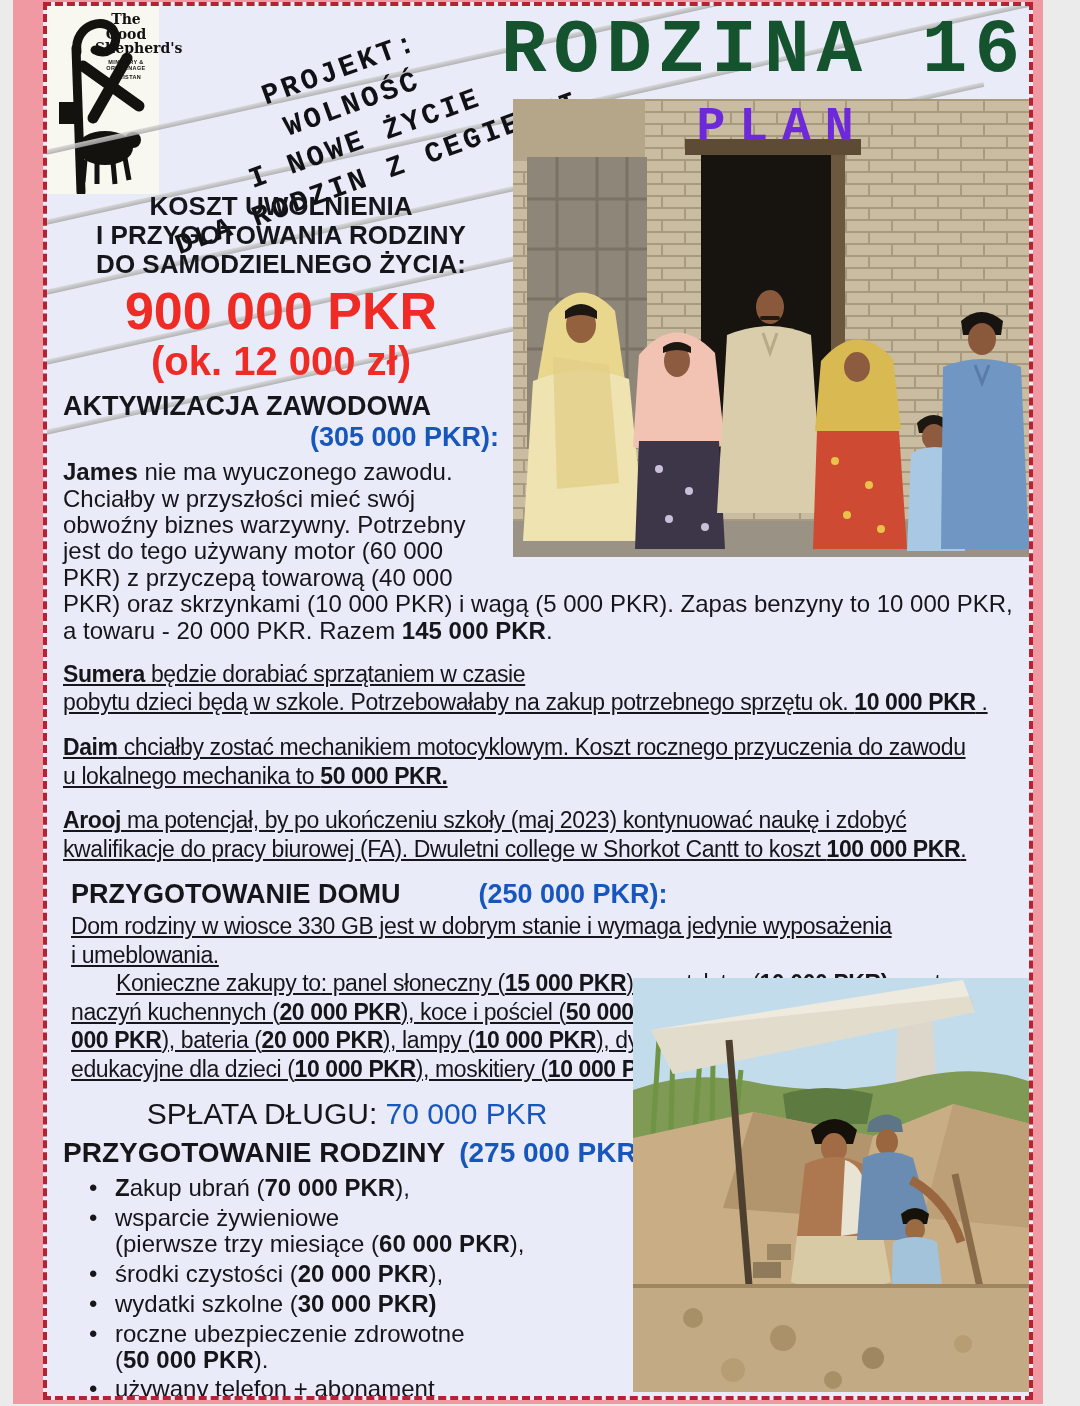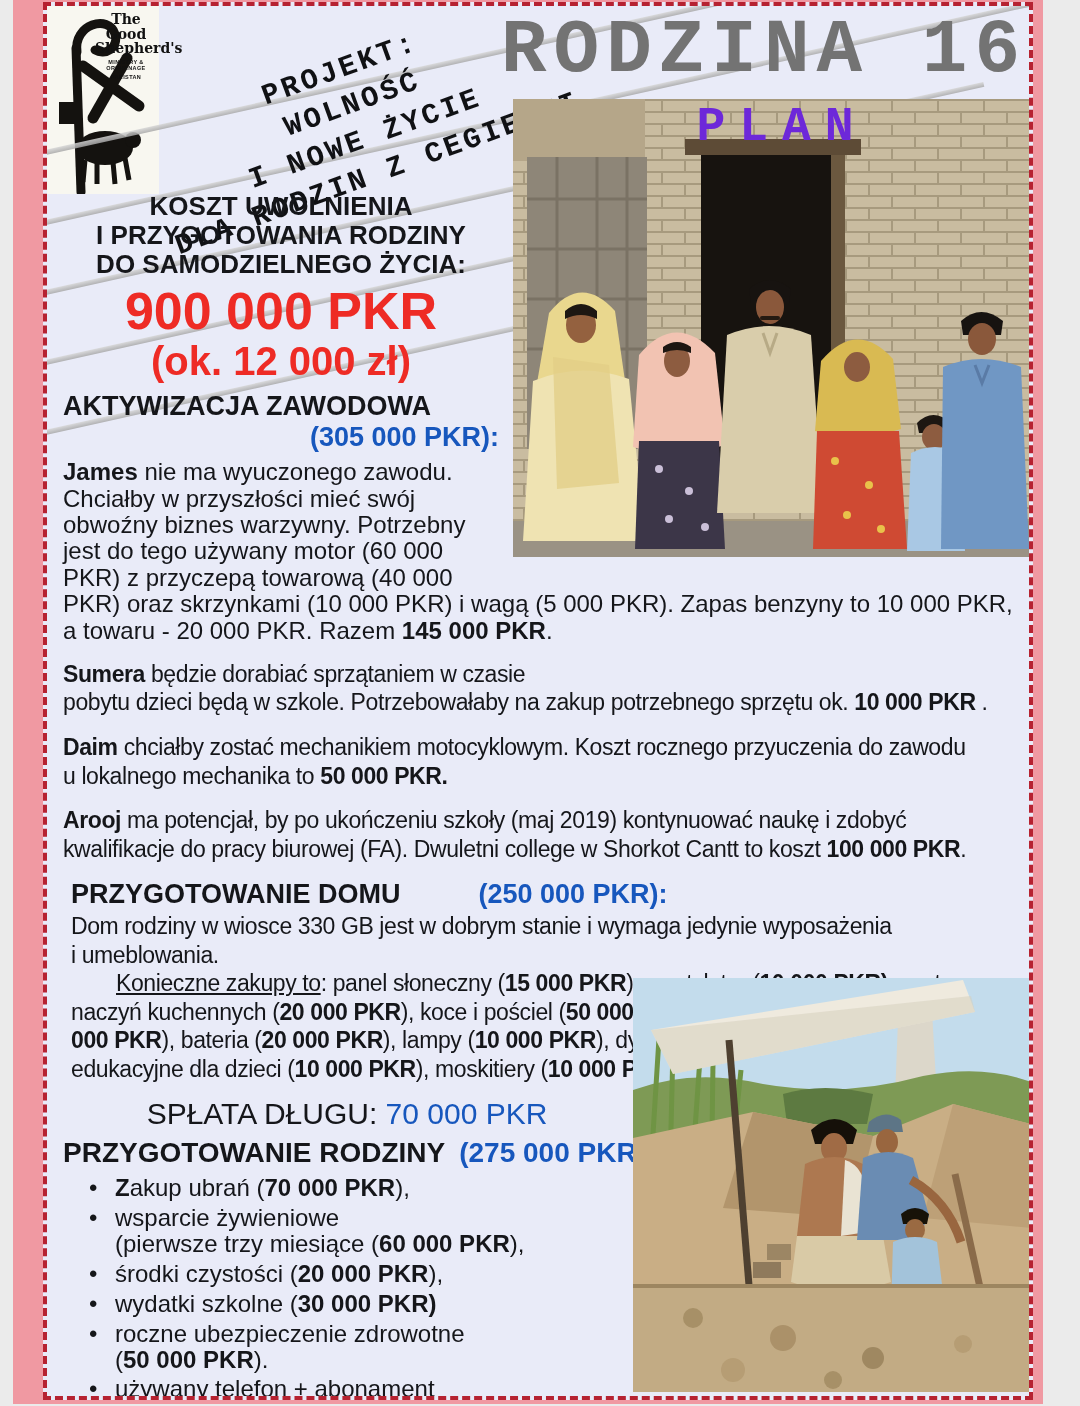--- a/index.html
+++ b/index.html
@@ -7,36 +7,36 @@
   .pink-sheet{position:absolute;left:13px;top:0;width:1030px;height:1404px;background:#f099a2;}
   .page{position:absolute;left:43px;top:2px;width:990px;height:1398px;background:#e9ebf8;
         border:4px dashed #b62231;box-sizing:border-box;overflow:hidden;}
   
   .logo-box{position:absolute;left:0;top:0;width:112px;height:188px;background:#f8f7f0;z-index:1;}
   .stripe{position:absolute;left:-20px;width:1060px;height:5px;z-index:2;
           background:linear-gradient(180deg,#d6d6d6,#a8a8a8);transform:rotate(-12.5deg);transform-origin:left center;opacity:.85;}
   .diag{position:absolute;left:62px;top:42px;width:500px;z-index:3;transform:rotate(-20deg);transform-origin:50% 50%;
         font-family:"Liberation Mono",monospace;font-weight:700;font-size:29px;letter-spacing:3px;text-align:center;line-height:1.28;color:#101114;}
   .title{position:absolute;top:2px;right:2px;z-index:3;font-family:"Liberation Mono",monospace;font-weight:700;
-         font-size:76px;letter-spacing:7px;color:#737373;white-space:nowrap;}
+         font-size:76px;letter-spacing:7px;color:#14532d;white-space:nowrap;}
   .plan{position:absolute;left:500px;top:94px;width:470px;z-index:6;text-align:center;
         font-family:"Liberation Mono",monospace;font-weight:700;font-size:48px;letter-spacing:14px;color:#6d28d9;}
   
   .header-spacer{height:184px;}
   .content{position:relative;z-index:4;padding:0 14px 0 16px;}
   .photo1{float:right;width:516px;height:458px;margin:-93px -14px 8px 14px;display:block;}
   .photo2{position:absolute;left:586px;top:972px;width:398px;height:414px;z-index:4;display:block;}
   .h-koszt{font-weight:700;font-size:26px;line-height:1.12;text-align:center;white-space:pre-line;margin-top:2px;}
   .amount-main{font-weight:700;font-size:52px;line-height:1.08;text-align:center;color:#ee2b25;margin-top:4px;}
   .amount-sub{font-weight:700;font-size:40px;line-height:1.1;text-align:center;color:#ee2b25;}
   .h-akt{font-weight:700;font-size:27px;line-height:1.15;margin-top:8px;}
   .akt-amount{font-weight:700;font-size:27px;line-height:1.1;color:#1757bd;text-align:right;}
   .para{white-space:pre-line;}
   .para-james{font-size:24px;line-height:1.1;margin-top:7px;}
-  .cond{font-size:23px;line-height:1.24;letter-spacing:-0.4px;}
+  .cond{font-size:23px;line-height:1.24;letter-spacing:-0.4px;text-decoration:underline;}
   .mt{margin-top:16px;}
   .h-dom{font-weight:700;font-size:27px;margin-top:16px;padding-left:8px;}
   .h-dom .amt{color:#1757bd;margin-left:78px;}
   .col{width:568px;}
   .h-splata{font-weight:400;font-size:30px;margin-top:14px;text-align:center;white-space:nowrap;}
   .h-splata .amt{color:#1757bd;}
   .h-rodz{font-weight:700;font-size:28px;margin-top:6px;white-space:nowrap;}
   .h-rodz .amt{color:#1757bd;margin-left:14px;}
   ul.bullets{list-style:none;margin:6px 0 0 0;padding:0 0 0 26px;}
   ul.bullets li{display:flex;font-size:24px;line-height:1.08;margin-bottom:4px;}
@@ -163,21 +163,21 @@
     <div class="amount-sub">(ok. 12 000 zł)</div>
 
     <div class="h-akt">AKTYWIZACJA ZAWODOWA</div>
     <div class="akt-amount">(305 000 PKR):</div>
 
     <div class="para para-james"><span class="b">James</span><span> nie ma wyuczonego zawodu. Chciałby w przyszłości mieć swój obwoźny biznes warzywny.  Potrzebny jest do tego używany motor (60 000 PKR) z przyczepą towarową (40 000 PKR) oraz skrzynkami (10 000 PKR) i wagą (5 000 PKR). Zapas benzyny to 10 000 PKR, a towaru - 20 000 PKR. Razem </span><span class="b">145 000 PKR</span><span>.</span></div>
     <div class="para cond mt"><span class="b">Sumera</span><span> będzie dorabiać sprzątaniem w czasie
 pobytu dzieci będą w szkole. Potrzebowałaby na zakup potrzebnego sprzętu ok. </span><span class="b">10 000 PKR</span><span> .</span></div>
     <div class="para cond mt"><span class="b">Daim</span><span> chciałby zostać mechanikiem motocyklowym. Koszt rocznego przyuczenia do zawodu
 u lokalnego mechanika to </span><span class="b">50 000 PKR.</span></div>
-    <div class="para cond mt"><span class="b">Arooj</span><span> ma potencjał, by po ukończeniu szkoły (maj 2019) kontynuować naukę i zdobyć
+    <div class="para cond mt"><span class="b">Arooj</span><span> ma potencjał, by po ukończeniu szkoły (maj 2023) kontynuować naukę i zdobyć
 kwalifikacje do pracy biurowej (FA). Dwuletni college w Shorkot Cantt to koszt </span><span class="b">100 000 PKR</span><span>.</span></div>
 
     <div class="h-dom">
       <span>PRZYGOTOWANIE DOMU</span><span class="amt">(250 000 PKR):</span>
     </div>
     <div class="para cond" style="margin-top:2px;padding-left:8px;"><span>Dom rodziny w wiosce 330 GB jest w dobrym stanie i wymaga jedynie wyposażenia
 i umeblowania.</span></div>
     <div class="para cond" style="padding-left:8px;"><span class="u">Konieczne zakupy to</span><span>: panel słoneczny (</span><span class="b">15 000 PKR</span><span>), wentylator (</span><span class="b">10 000 PKR)</span><span>, zestaw naczyń kuchennych (</span><span class="b">20 000 PKR</span><span>), koce i pościel  (</span><span class="b">50 000 PKR</span><span>), łóżka (</span><span class="b">60 000 PKR</span><span>), szafki (</span><span class="b">40 000 PKR</span><span>), bateria (</span><span class="b">20 000 PKR</span><span>), lampy (</span><span class="b">10 000 PKR</span><span>), dywan (</span><span class="b">5 000 PKR</span><span>), książki i gry edukacyjne dla dzieci  (</span><span class="b">10 000 PKR</span><span>), moskitiery (</span><span class="b">10 000 PKR</span><span>).</span></div>
 
     <div class="col">

